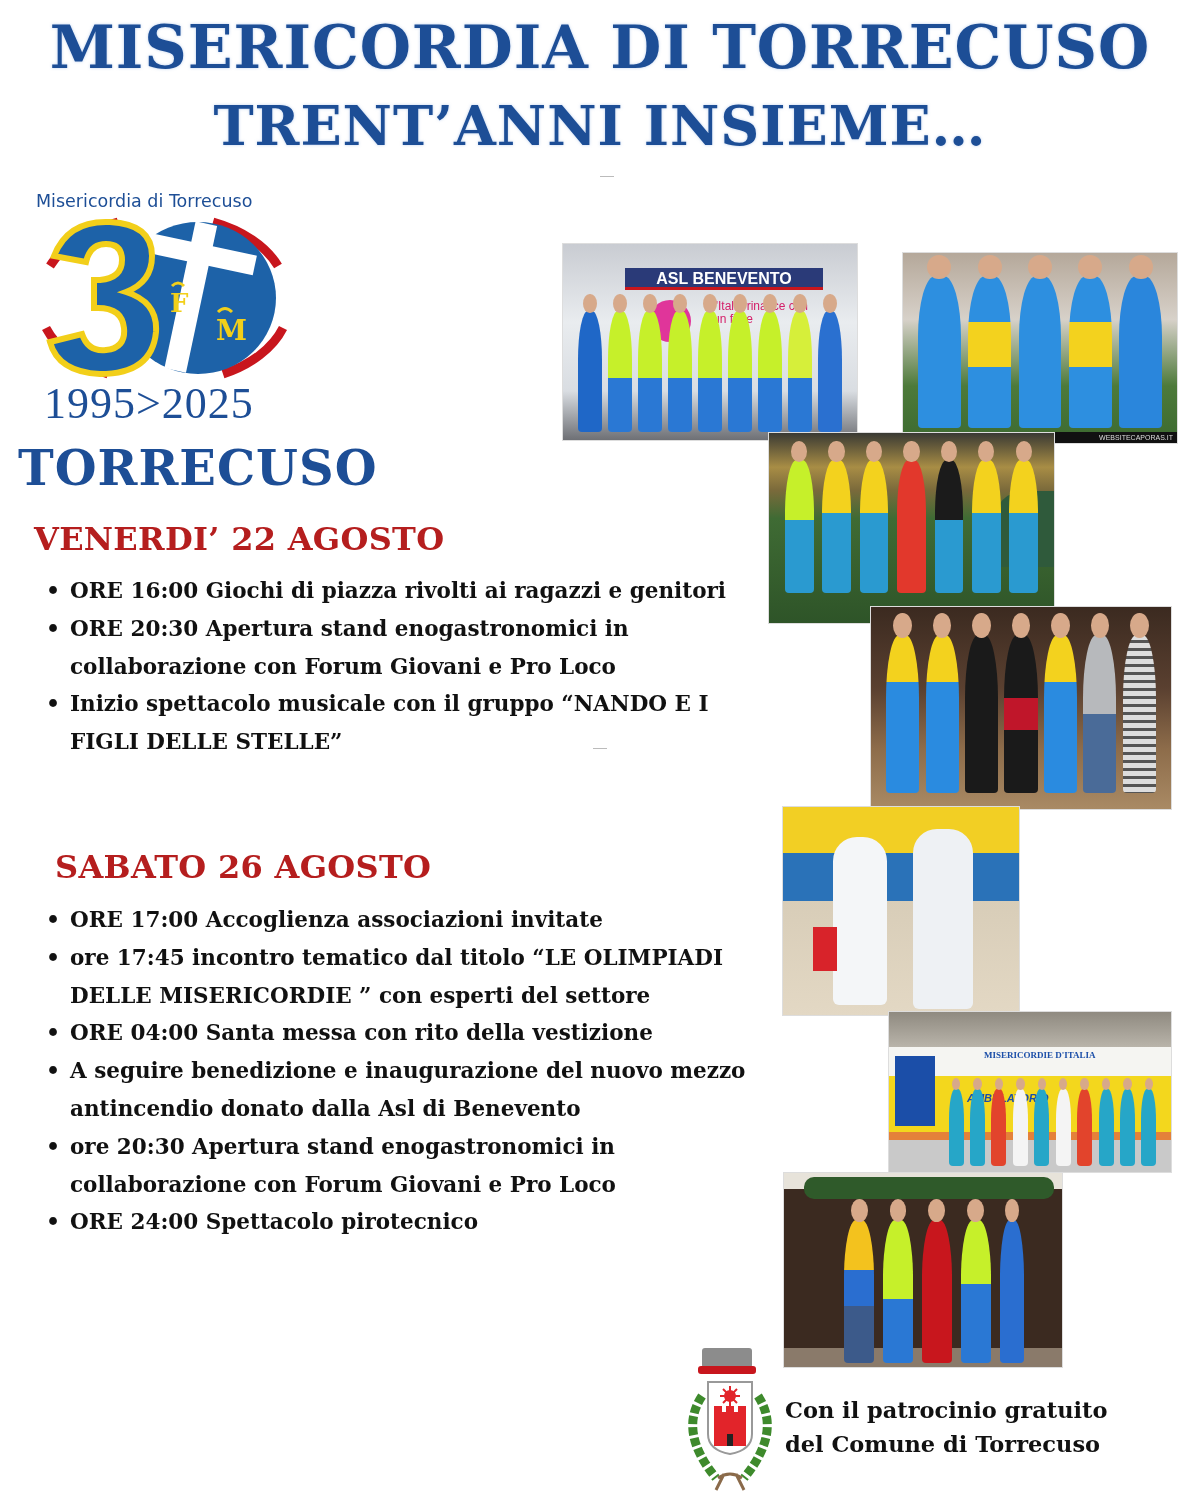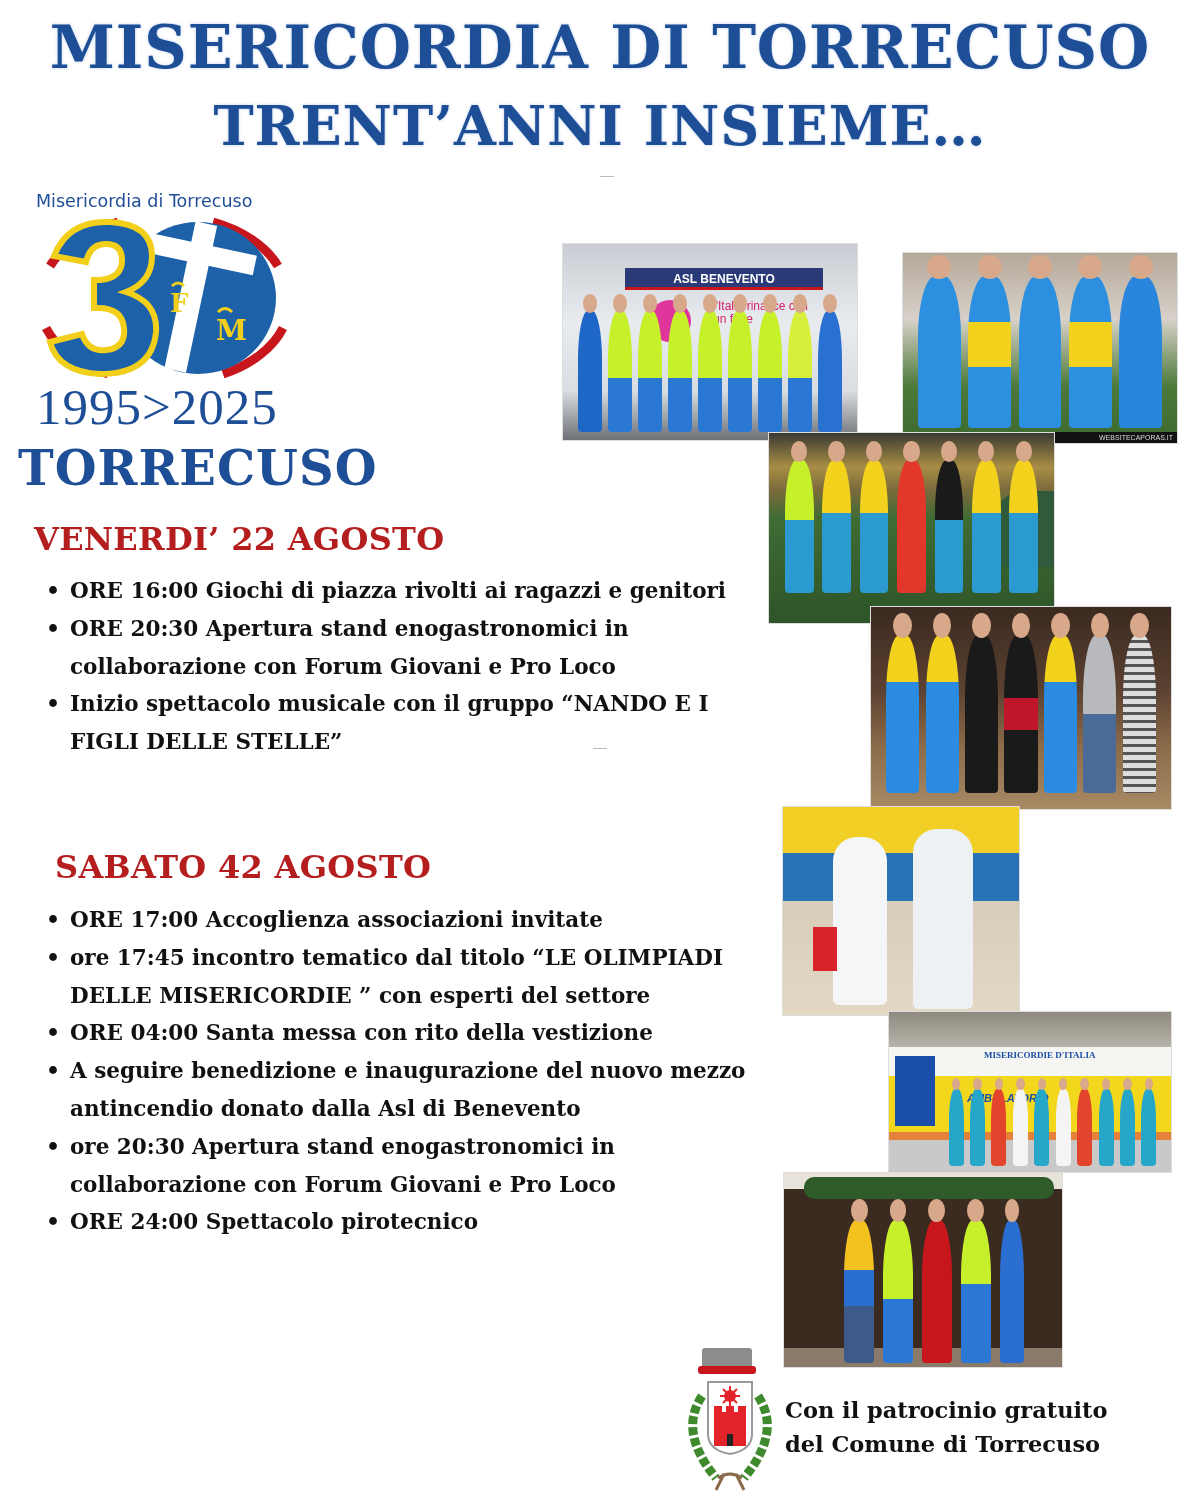--- a/index.html
+++ b/index.html
@@ -14,22 +14,22 @@
   .title.l1 { top: 12px; font-size: 60px; transform: scaleX(0.98); }
   .title.l2 { top: 94px; font-size: 54px; }
 
   .dash { position: absolute; height: 1px; background: #bbb; width: 14px; }
 
   
   .logo { position: absolute; left: 28px; top: 188px; width: 270px; height: 240px; }
   .logo-caption { position: absolute; left: 8px; top: 3px; font-family: "DejaVu Sans", sans-serif;
     font-size: 17.5px; color: #1d4e96; white-space: nowrap; }
   .logo svg { position: absolute; left: 0; top: 28px; }
-  .logo-years { position: absolute; left: 8px; top: 190px; font-family: "Liberation Serif", serif;
-    font-size: 51px; color: #1d4e96; letter-spacing: 1px; white-space: nowrap; }
+  .logo-years { position: absolute; left: 16px; top: 190px; font-family: "Liberation Serif", serif;
+    font-size: 44px; color: #1d4e96; letter-spacing: 1px; white-space: nowrap; }
 
   .programma { position: absolute; left: 18px; top: 440px; font-size: 48px; font-weight: bold;
     color: #1d4e96; letter-spacing: 1px; font-family: "DejaVu Serif", serif; }
 
   .day-heading { position: absolute; font-size: 32px; font-weight: bold; color: #b51e1e;
     font-family: "DejaVu Serif", serif; white-space: nowrap; letter-spacing: 0.3px; }
   .day1 { left: 34px; top: 520px; }
   .day2 { left: 55px; top: 848px; }
 
   .events { position: absolute; left: 46px; list-style: none; font-family: "DejaVu Serif", serif;
@@ -95,33 +95,33 @@
 <div class="programma">TORRECUSO</div>
 
 <div class="day-heading day1">VENERDI’ 22 AGOSTO</div>
 <ul class="events ev1">
   <li>ORE 16:00 Giochi di piazza rivolti ai ragazzi e genitori</li>
   <li>ORE 20:30 Apertura stand enogastronomici in collaborazione con Forum Giovani e Pro Loco</li>
   <li>Inizio spettacolo musicale con il gruppo “NANDO E I FIGLI DELLE STELLE”</li>
 </ul>
 <div class="dash" style="left:593px; top:748px;"></div>
 
-<div class="day-heading day2">SABATO 42 AGOSTO</div>
+<div class="day-heading day2">SABATO 26 AGOSTO</div>
 <ul class="events ev2">
   <li>ORE 17:00 Accoglienza associazioni invitate</li>
   <li>ore 17:45 incontro tematico dal titolo “LE OLIMPIADI DELLE MISERICORDIE ” con esperti del settore</li>
   <li>ORE 04:00 Santa messa con rito della vestizione</li>
   <li>A seguire benedizione e inaugurazione del nuovo mezzo antincendio donato dalla Asl di Benevento</li>
   <li>ore 20:30 Apertura stand enogastronomici in collaborazione con Forum Giovani e Pro Loco</li>
   <li>ORE 24:00 Spettacolo pirotecnico</li>
 </ul>
 
 <div class="photo p1" title="Volunteers in masks in front of ASL Benevento vaccination sign">
   <div class="scene" style="background:linear-gradient(180deg,#c9ccd2 0%,#e9ecef 40%,#d9dde2 75%,#6e7075 100%);"></div>
-  <div class="sign" style="left:62px; top:24px; width:198px; height:22px; background:#2a3a78; color:#fff; font-size:12px; text-align:center; line-height:22px; border-bottom:3px solid #c8161d;">ASL BENEVENTO</div>
+  <div class="sign" style="left:62px; top:24px; width:198px; height:22px; background:#2a3a78; color:#fff; font-size:16px; text-align:center; line-height:22px; border-bottom:3px solid #c8161d;">ASL BENEVENTO</div>
   <div style="position:absolute; left:86px; top:56px; width:42px; height:42px; border-radius:50%; background:#e0359a;"></div>
   <div class="sign" style="left:150px; top:56px; width:100px; color:#d4206a; font-size:12px; line-height:13px; font-weight:normal;">l'Italia rinasce con un fiore</div>
   <div class="people">
     <div class="person" style="background:#1f67c7"></div>
       <div class="person" style="background:linear-gradient(#c6f02a 55%,#2a78d4 55%)"></div>
     <div class="person" style="background:linear-gradient(#c6f02a 55%,#2a78d4 55%)"></div>
       <div class="person" style="background:linear-gradient(#c6f02a 55%,#2a78d4 55%)"></div>
     <div class="person" style="background:linear-gradient(#c6f02a 55%,#2a78d4 55%)"></div>
       <div class="person" style="background:linear-gradient(#c6f02a 55%,#2a78d4 55%)"></div>
     <div class="person" style="background:linear-gradient(#c6f02a 55%,#2a78d4 55%)"></div>

